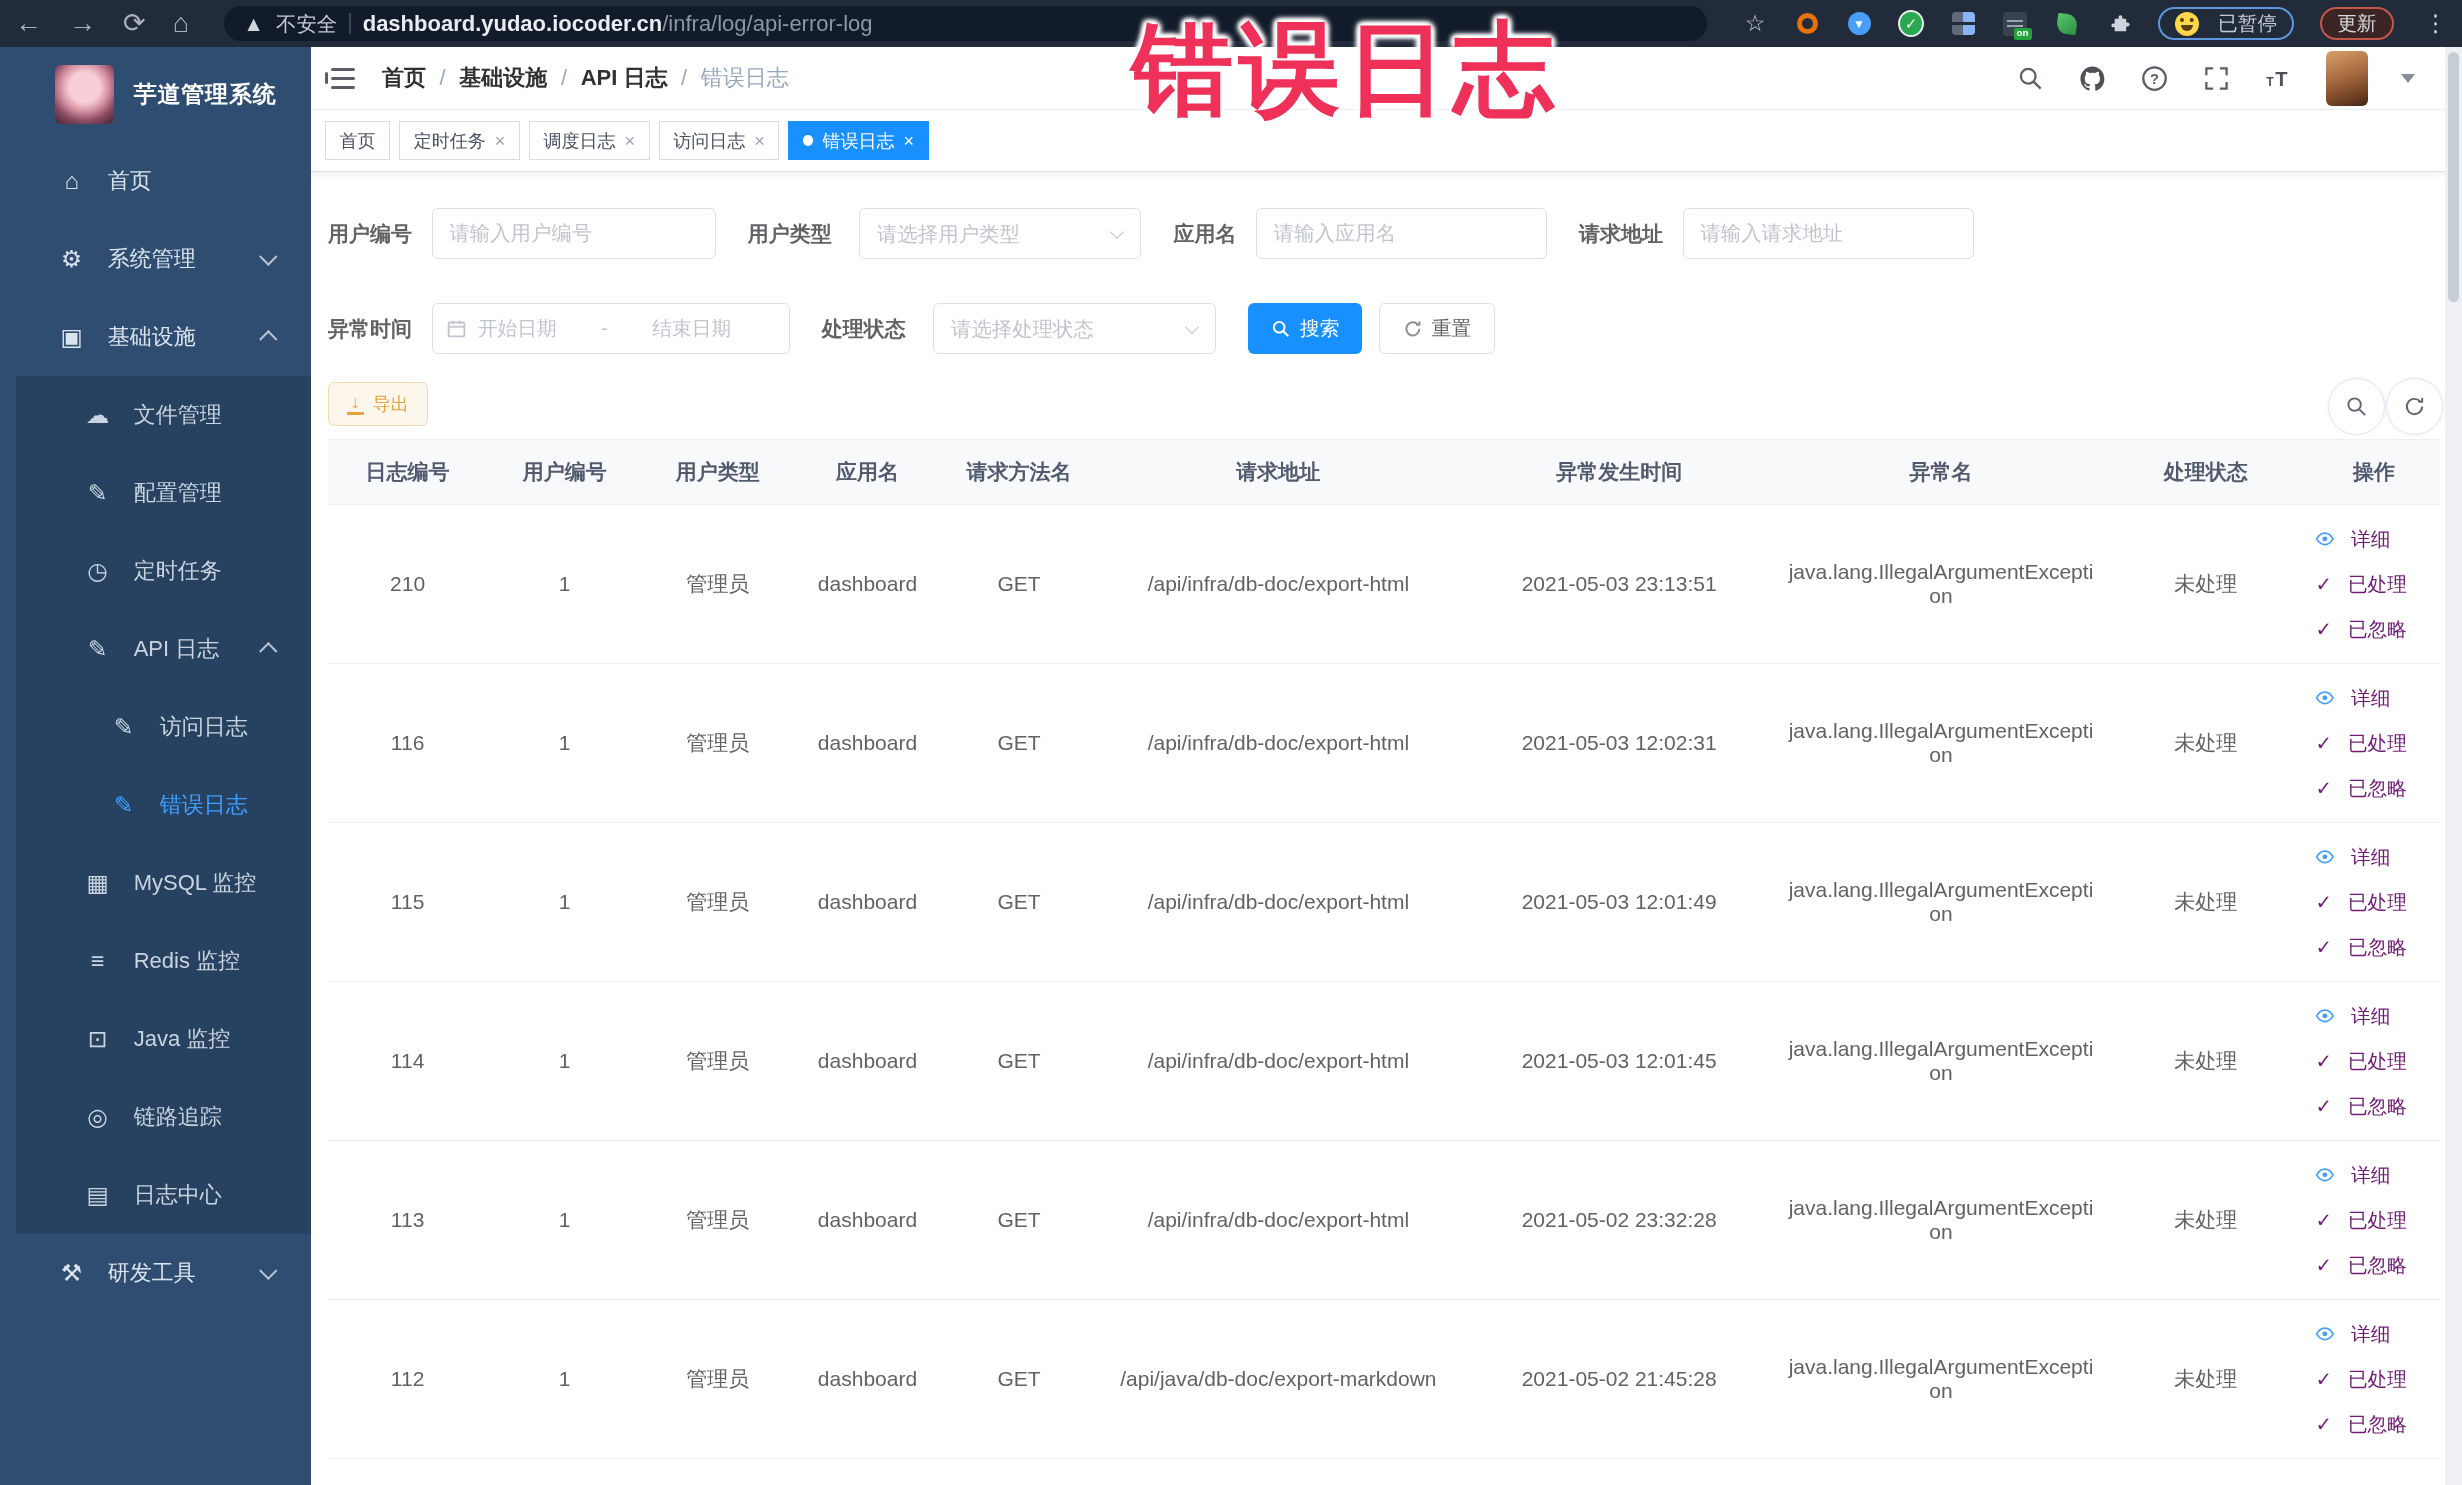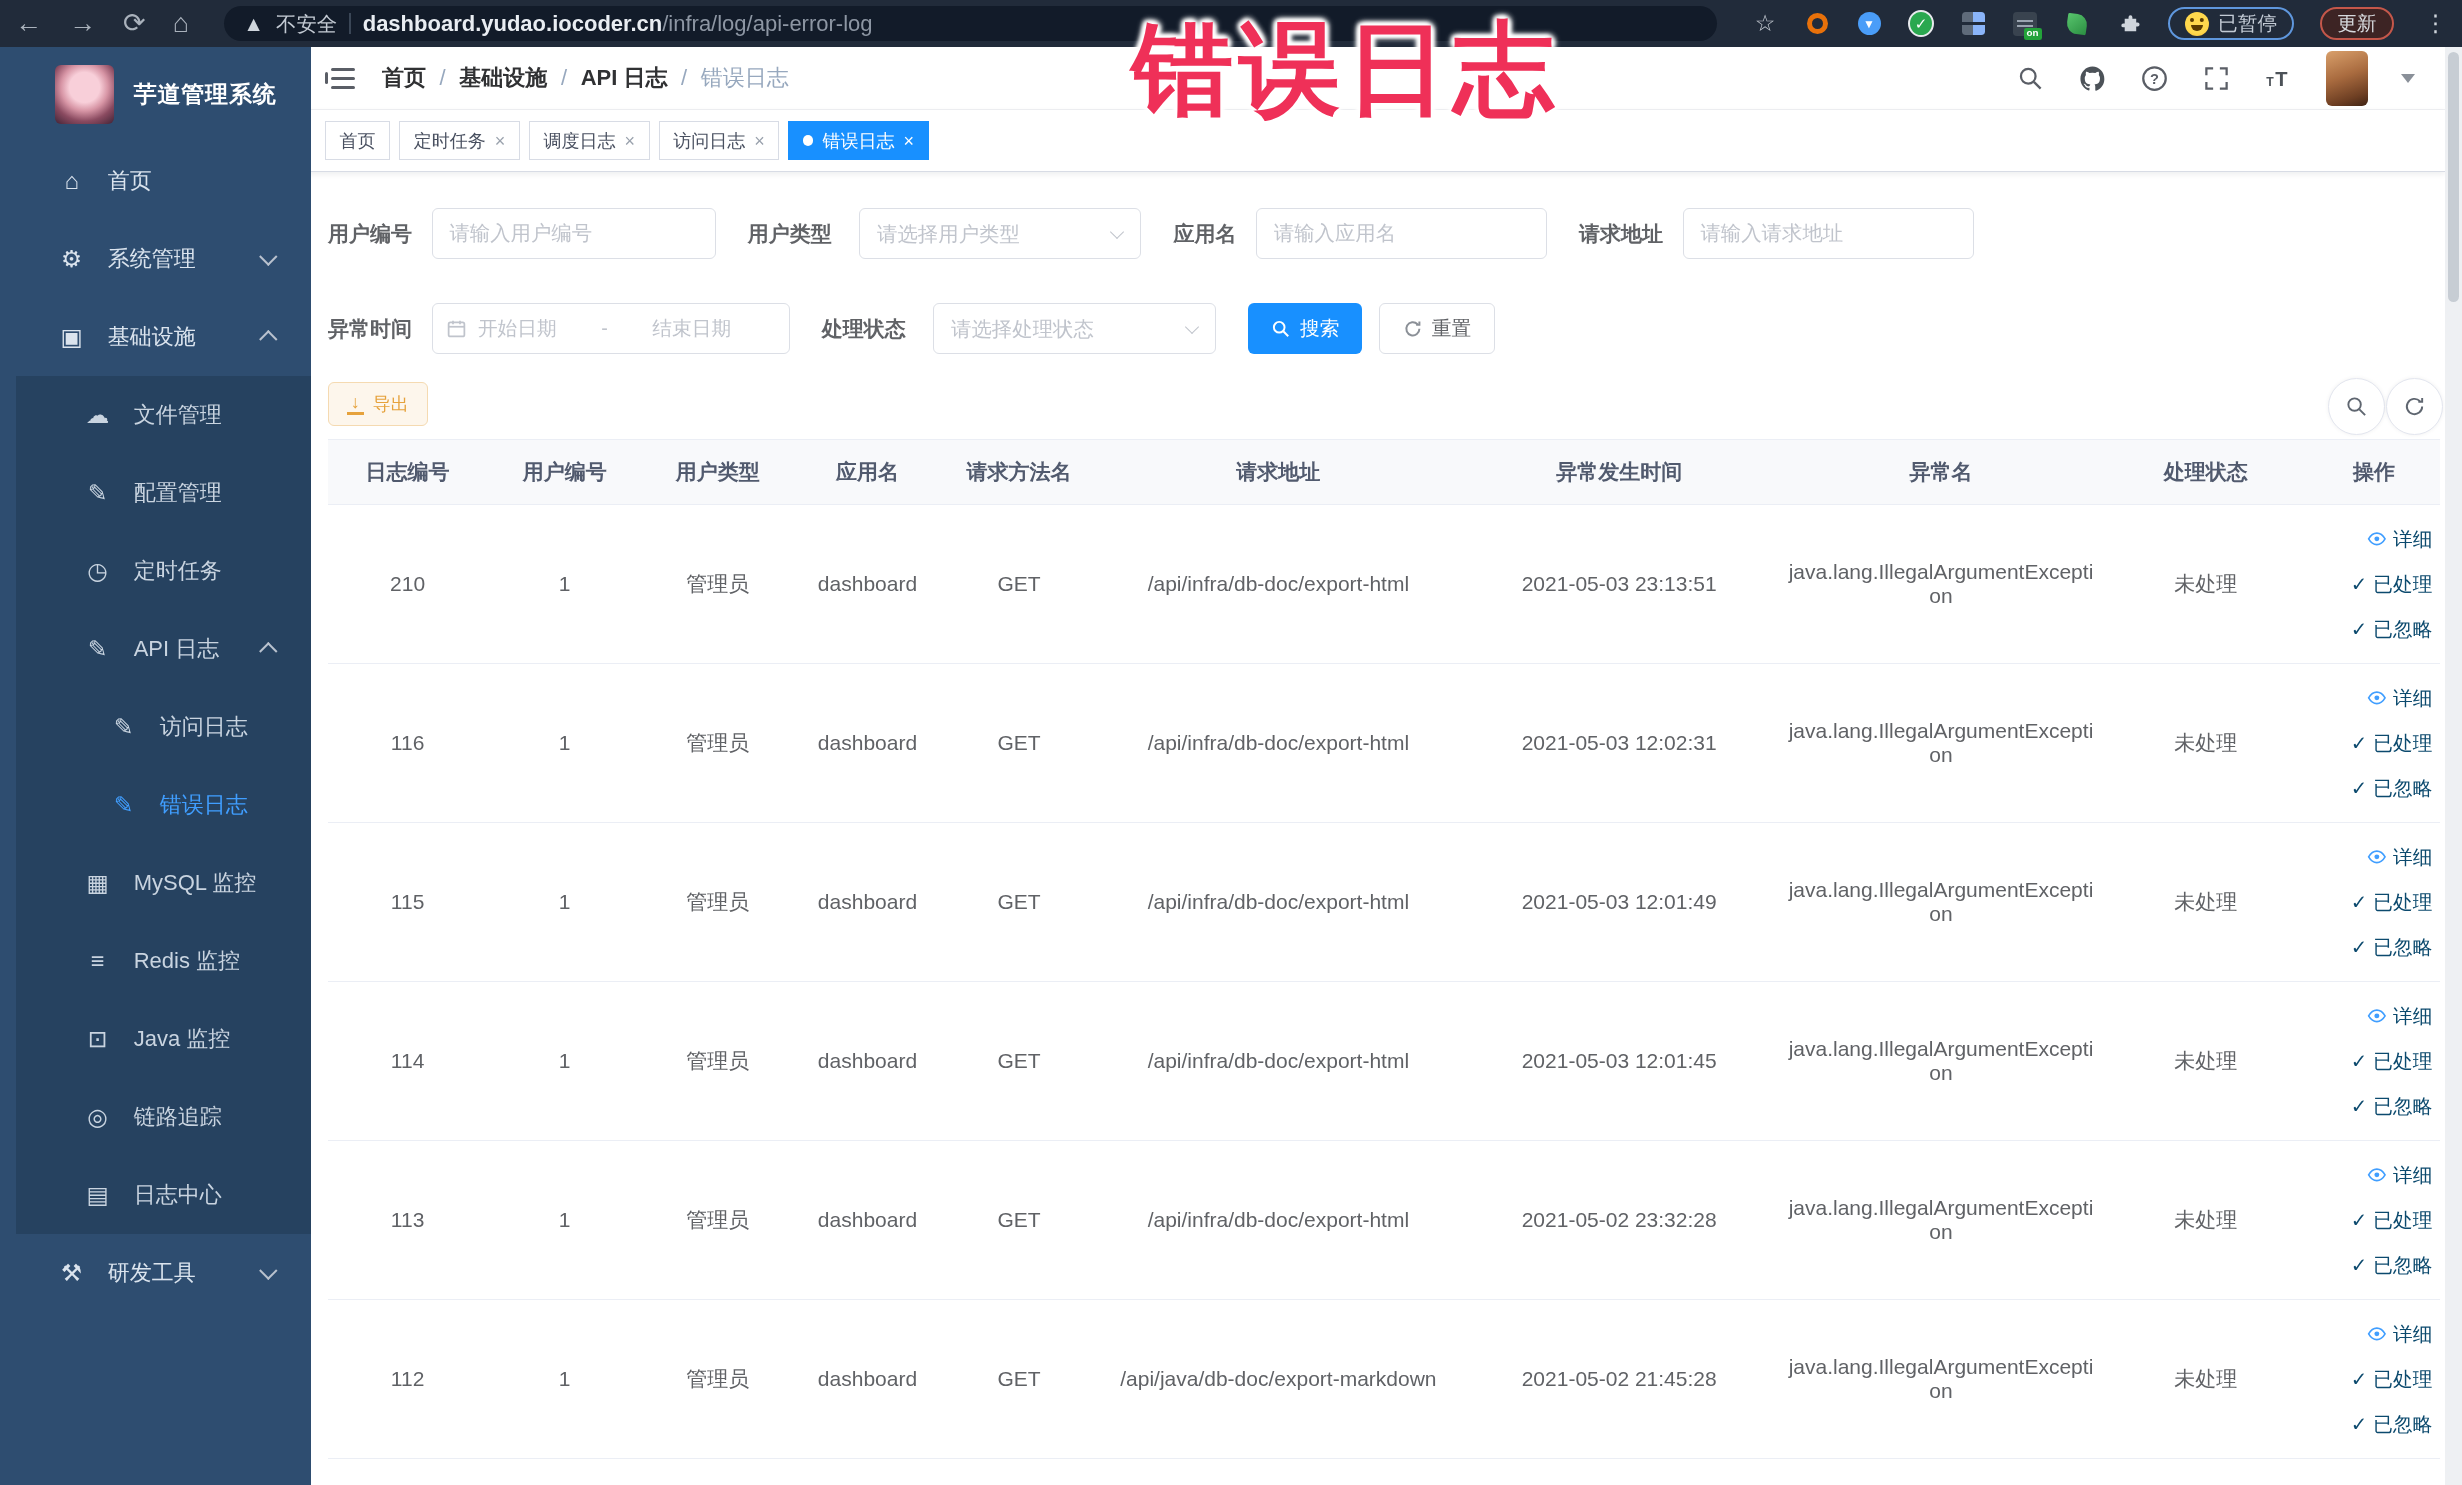--- a/index.html
+++ b/index.html
@@ -27,21 +27,21 @@
   .ext-green{width:23px;height:23px;border-radius:50%;background:#2aa84f;color:#fff;font-size:15px;display:flex;align-items:center;justify-content:center;border:2.3px solid #e8eaed;}
   .ext-grid{width:23px;height:23px;background:
     linear-gradient(90deg,#5f6b7a 50%,#8ab4f8 50%);border-radius:3.8px;position:relative;}
   .ext-grid::after{content:"";position:absolute;left:0;top:9.8px;width:23px;height:3px;background:#212b3a;}
   .ext-on{width:24px;height:24px;border-radius:3.8px;background:#39434f;position:relative;display:flex;flex-direction:column;justify-content:center;gap:3px;padding:0 3.8px;box-sizing:border-box;}
   .ext-on i{display:block;height:2.3px;background:#9aa4b0;}
   .ext-on b{position:absolute;right:-4.5px;bottom:-4.5px;background:#23a33a;color:#fff;font-size:9.8px;font-style:normal;
     padding:0.8px 3px;border-radius:2.3px;line-height:1.1;}
   .ext-leaf{width:19.7px;height:19.7px;background:linear-gradient(135deg,#58c56d,#2b8f42);border-radius:1.5px 10.6px 1.5px 10.6px;transform:rotate(8deg);}
   .puzzle{color:#cfd5dc;}
-  .pill{height:33px;border-radius:16.7px;display:flex;align-items:center;gap:9px;font-size:19.7px;padding:0 15px;box-sizing:border-box;flex:0 0 auto;justify-content:center;}
+  .pill{height:33px;border-radius:16.7px;display:flex;align-items:center;gap:19px;font-size:19.7px;padding:0 15px;box-sizing:border-box;flex:0 0 auto;justify-content:center;}
   .pill.paused{border:2.3px solid #5f97dd;color:#c3cbd5;background:transparent;}
   .emoji-face{width:24px;height:24px;border-radius:50%;background:radial-gradient(circle at 50% 42%,#ffd84d 60%,#f5b82e);position:relative;}
   .emoji-face::before{content:"";position:absolute;left:5.3px;top:6.8px;width:3.8px;height:3.8px;border-radius:50%;background:#5a3b00;box-shadow:9.8px 0 0 #5a3b00;}
   .emoji-face::after{content:"";position:absolute;left:6px;top:13px;width:12px;height:6px;border-radius:0 0 12px 12px;background:#5a3b00;}
   .pill.update{border:2.3px solid #c4574a;background:#3d2424;color:#d6d9dd;}
   .kebab{color:#cfd5dc;font-size:23px;letter-spacing:0;margin-left:4.5px;}
 
   
   .sidebar{position:absolute;left:0;top:47px;width:295px;bottom:0;background:#2e4d70;z-index:5;padding-left:16px;}
   .logo-row{height:95px;display:flex;align-items:center;padding-left:39px;gap:19.7px;}
@@ -112,21 +112,21 @@
   .circle-btn{position:absolute;top:331px;width:55px;height:55px;border-radius:50%;border:1.5px solid #e3e6ef;
     background:#fff;display:flex;align-items:center;justify-content:center;box-shadow:0 0 4.5px rgba(0,0,0,.06);cursor:pointer;}
   .circle-btn.c1{left:2033px;} .circle-btn.c2{left:2091px;}
 
   table.grid{position:absolute;left:33px;top:392px;width:2112px;border-collapse:collapse;table-layout:fixed;}
   table.grid th{height:64px;background:#f8f9fb;border-top:0.8px solid #ebeef5;border-bottom:0.8px solid #ebeef5;
     font-size:21px;color:#515a6e;font-weight:700;text-align:center;padding:0;}
   table.grid td{height:158px;border-bottom:0.8px solid #ebeef5;font-size:21px;color:#606266;text-align:center;
     padding:0 7.6px;word-break:break-all;}
   td.actions{text-align:right;padding-right:38px;}
-  .act-link{display:flex;align-items:center;justify-content:flex-end;gap:6px;color:#0c4a6e;font-size:19.7px;
+  .act-link{display:flex;align-items:center;justify-content:flex-start;gap:16px;color:#701a75;font-size:19.7px;
     height:45px;cursor:pointer;}
   .act-link .chk{font-size:19.7px;}
 
   .annotation{position:absolute;left:1132px;top:3px;font-size:101px;font-weight:700;letter-spacing:6px;
     color:#ef3058;z-index:99;white-space:nowrap;
     text-shadow:0 0 4.5px #fff,0 0 7.6px #fff,-3px 0 6px #fff,3px 0 6px #fff,0 -3px 6px #fff,0 3px 6px #fff,
       -2.3px -2.3px 4.5px #fff,2.3px 2.3px 4.5px #fff;}
 
   .scrollbar{position:absolute;right:0;top:47px;width:17.4px;bottom:0;background:#eef0f3;z-index:8;}
   .scroll-thumb{margin:4.5px 3px 0 3px;height:250px;background:#c7cdd4;border-radius:6px;}

